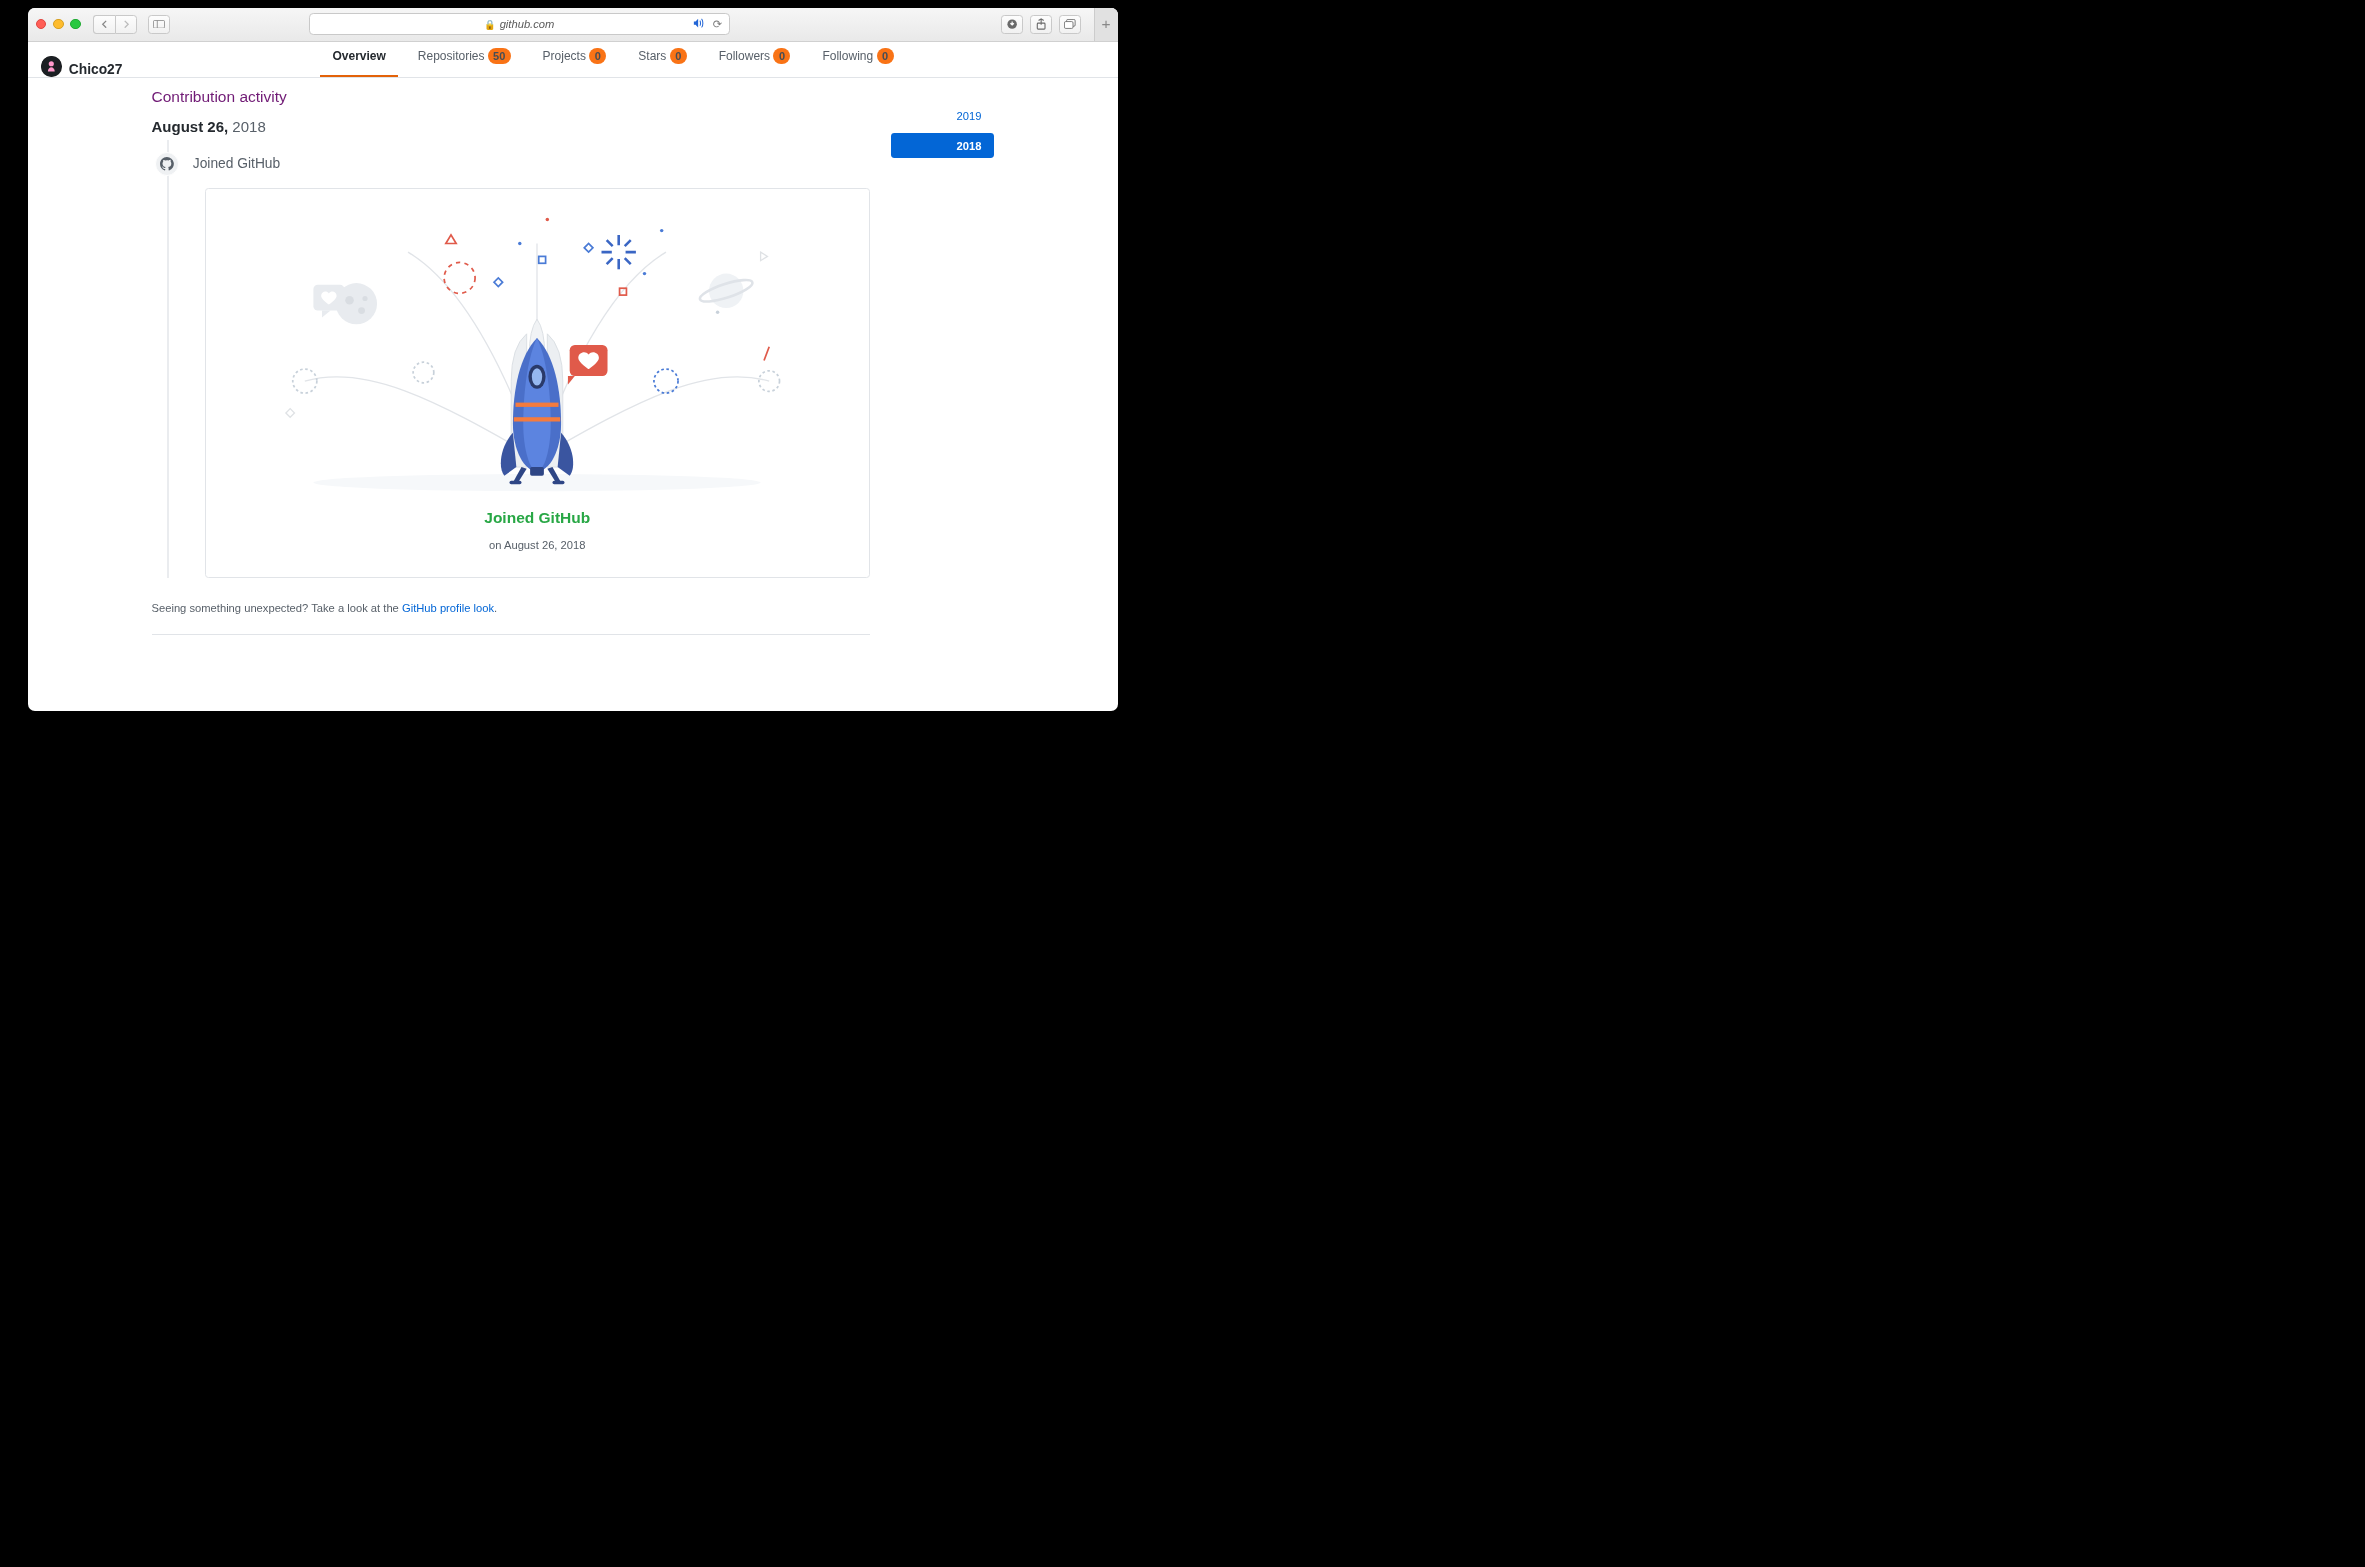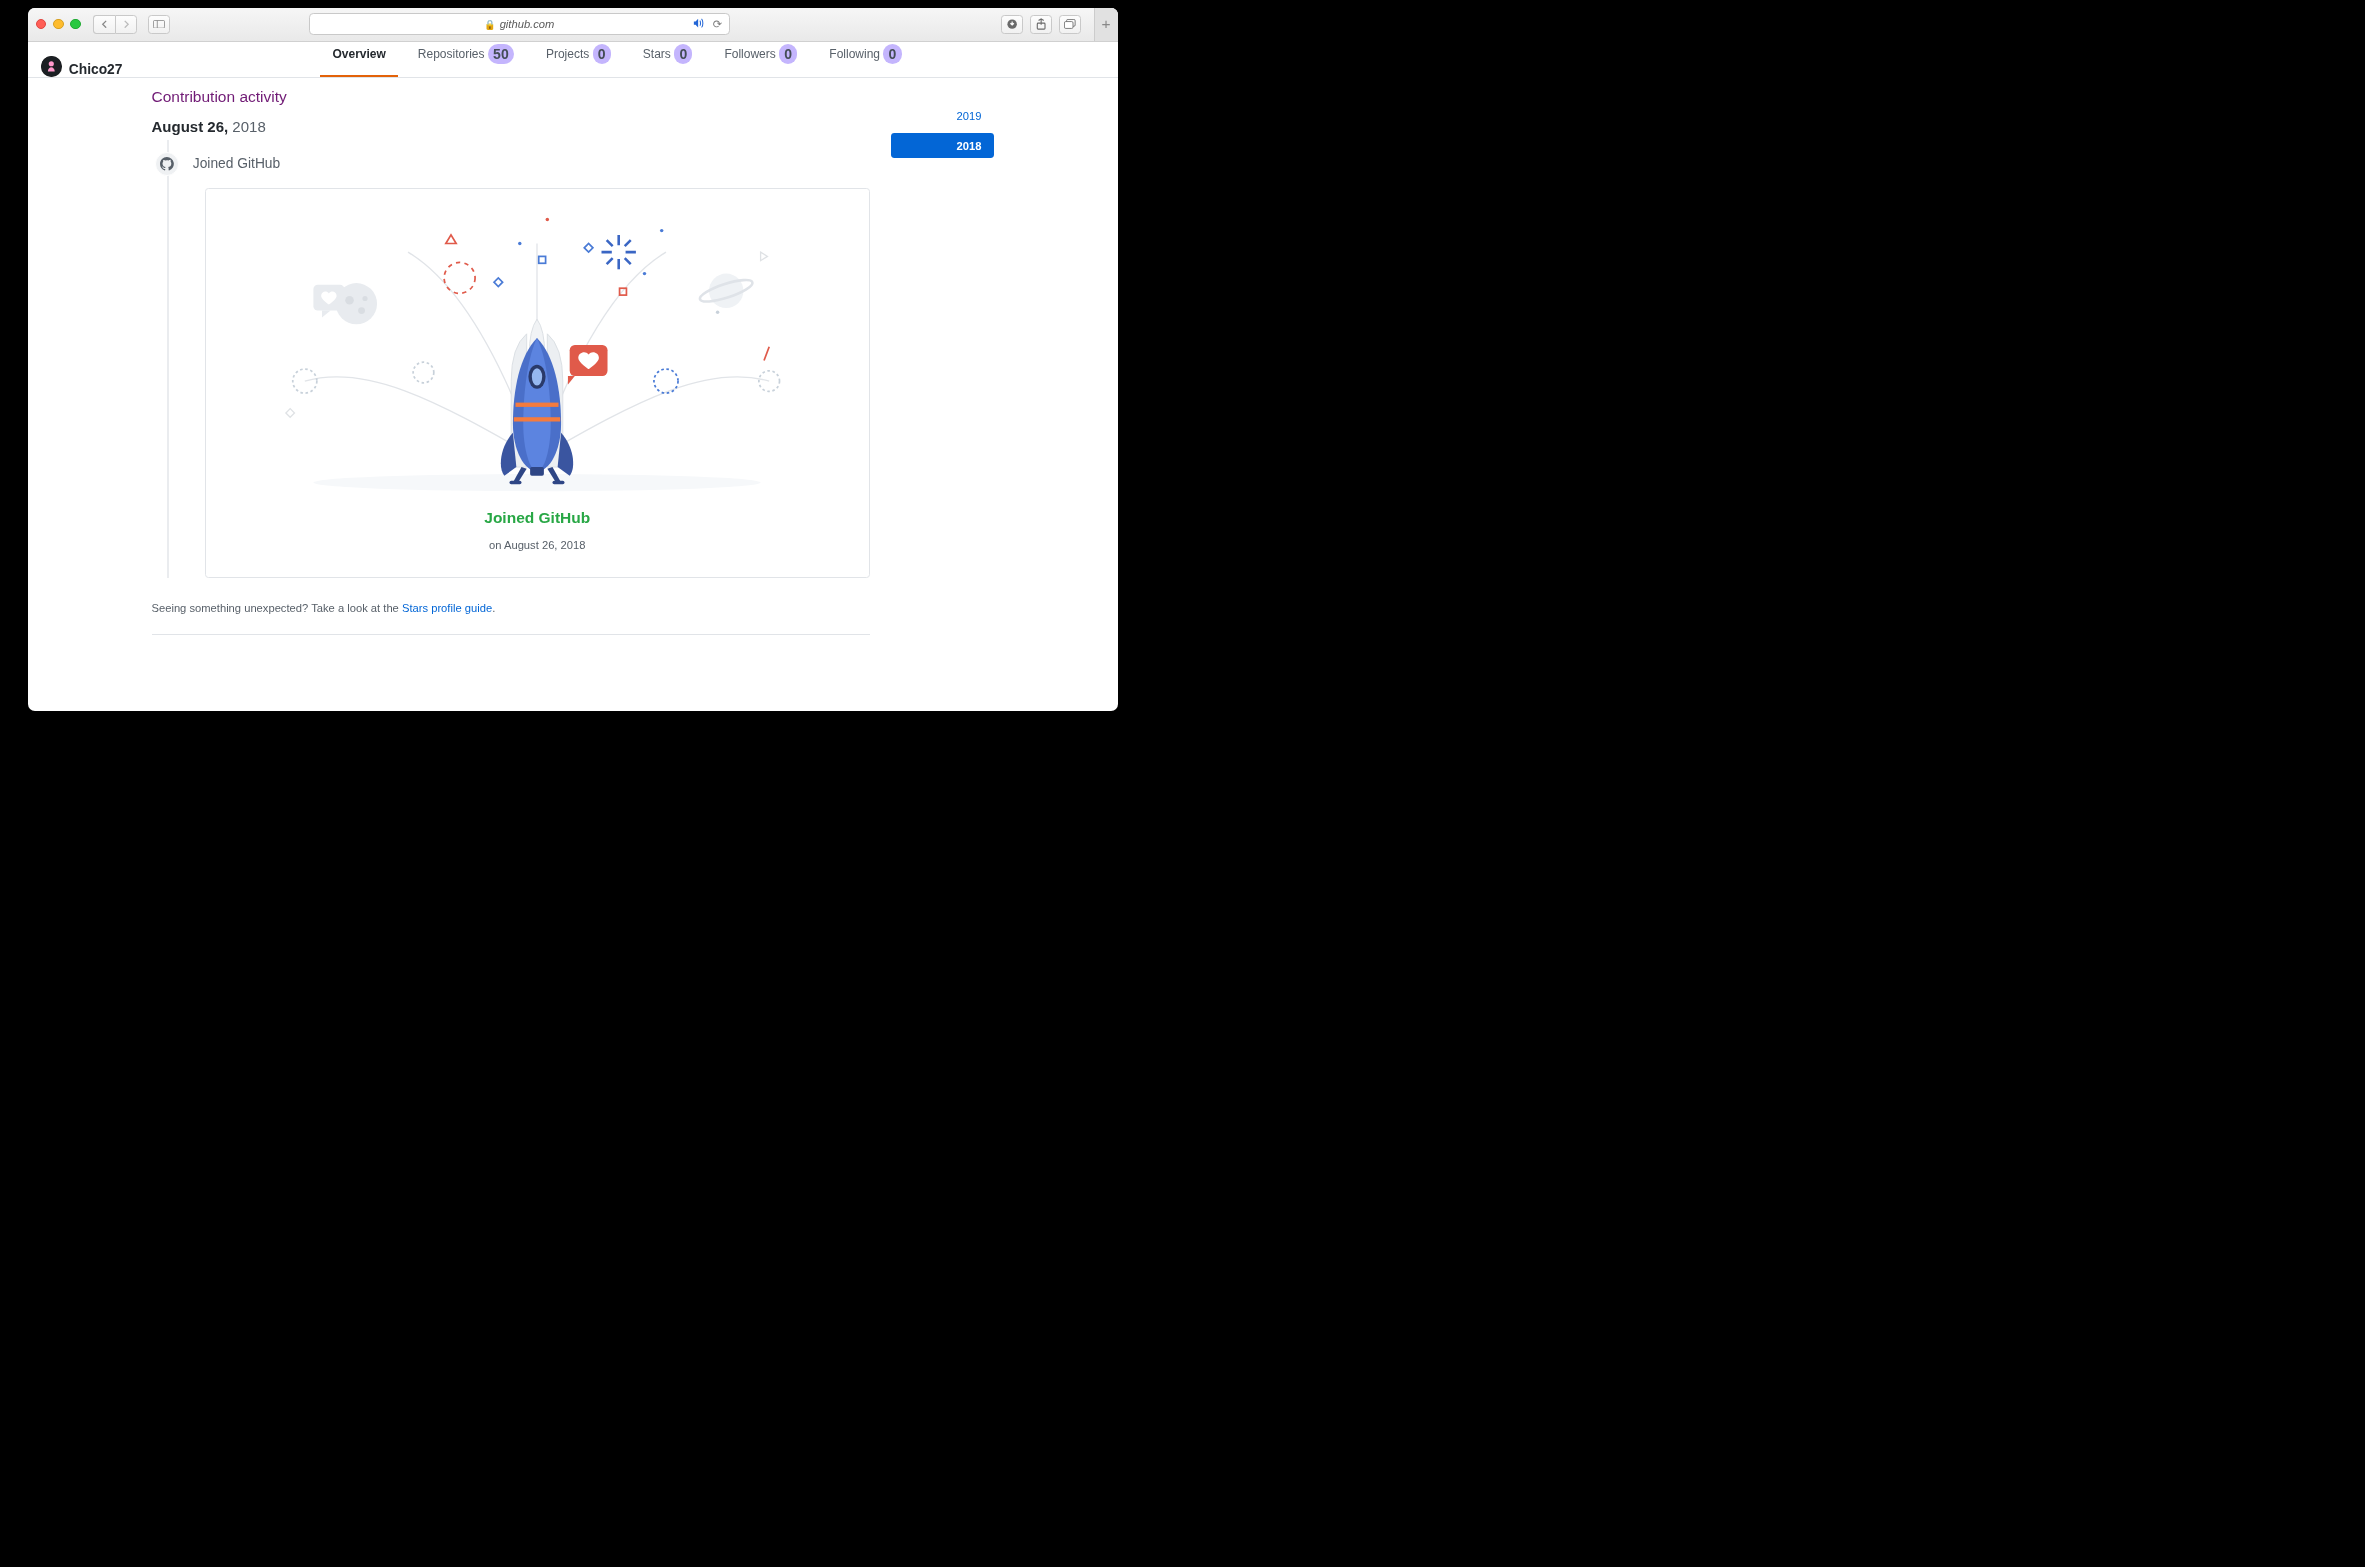--- a/index.html
+++ b/index.html
@@ -80,22 +80,22 @@
   .avatar{width:20.6px;height:20.6px;border-radius:50%;background:#222;
     display:inline-flex;align-items:center;justify-content:center;margin-right:6.9px;overflow:hidden;}
   .username{font-size:13.8px;font-weight:600;color:#24292e;}
   .tabs{display:flex;gap:8px;margin-left:198px;}
   .tab{
     padding:13.8px 12px 11.2px;color:#586069;font-size:12px;cursor:pointer;
     display:flex;align-items:center;gap:3.4px;border-bottom:2.6px solid transparent;
   }
   .tab.active{color:#24292e;font-weight:600;border-bottom-color:#e36209;}
   .counter{
-    background:#c4b5fd;color:#444d56;border-radius:17px;
-    font-size:14px;font-weight:600;padding:1.7px 5.2px;min-width:17px;text-align:center;
+    background:#f97316;color:#444d56;border-radius:17px;
+    font-size:11px;font-weight:600;padding:1.7px 5.2px;min-width:17px;text-align:center;
   }
 
   
   .content{flex:1;overflow:auto;padding:0 13.8px 34px;}
   .layout{max-width:842px;margin:0 auto;display:flex;gap:20.6px;padding-top:10.3px;}
   .main{flex:1;min-width:0;}
   .side{width:103px;flex-shrink:0;padding-top:15.5px;}
   .h2{font-size:15.5px;font-weight:400;color:#701a75;margin-bottom:12px;}
   .date-line{font-size:15px;color:#24292e;}
   .date-line .year{color:#586069;font-weight:400;}
@@ -350,21 +350,21 @@
                   </g>
                 </svg>
               </div>
               <div class="joined-title">Joined GitHub</div>
               <div class="joined-sub">on August 26, 2018</div>
             </div>
           </div>
         </div>
 
         <div class="footer-note">
-          <span>Seeing something unexpected? Take a look at the </span><a href="#">Stars profile guide</a><span>.</span>
+          <span>Seeing something unexpected? Take a look at the </span><a href="#">GitHub profile look</a><span>.</span>
         </div>
 
         <hr class="rule">
       </div>
 
       <div class="side" id="years">
           <button class="year-btn">2019</button>
           <button class="year-btn sel">2018</button>
         </div>
     </div>

